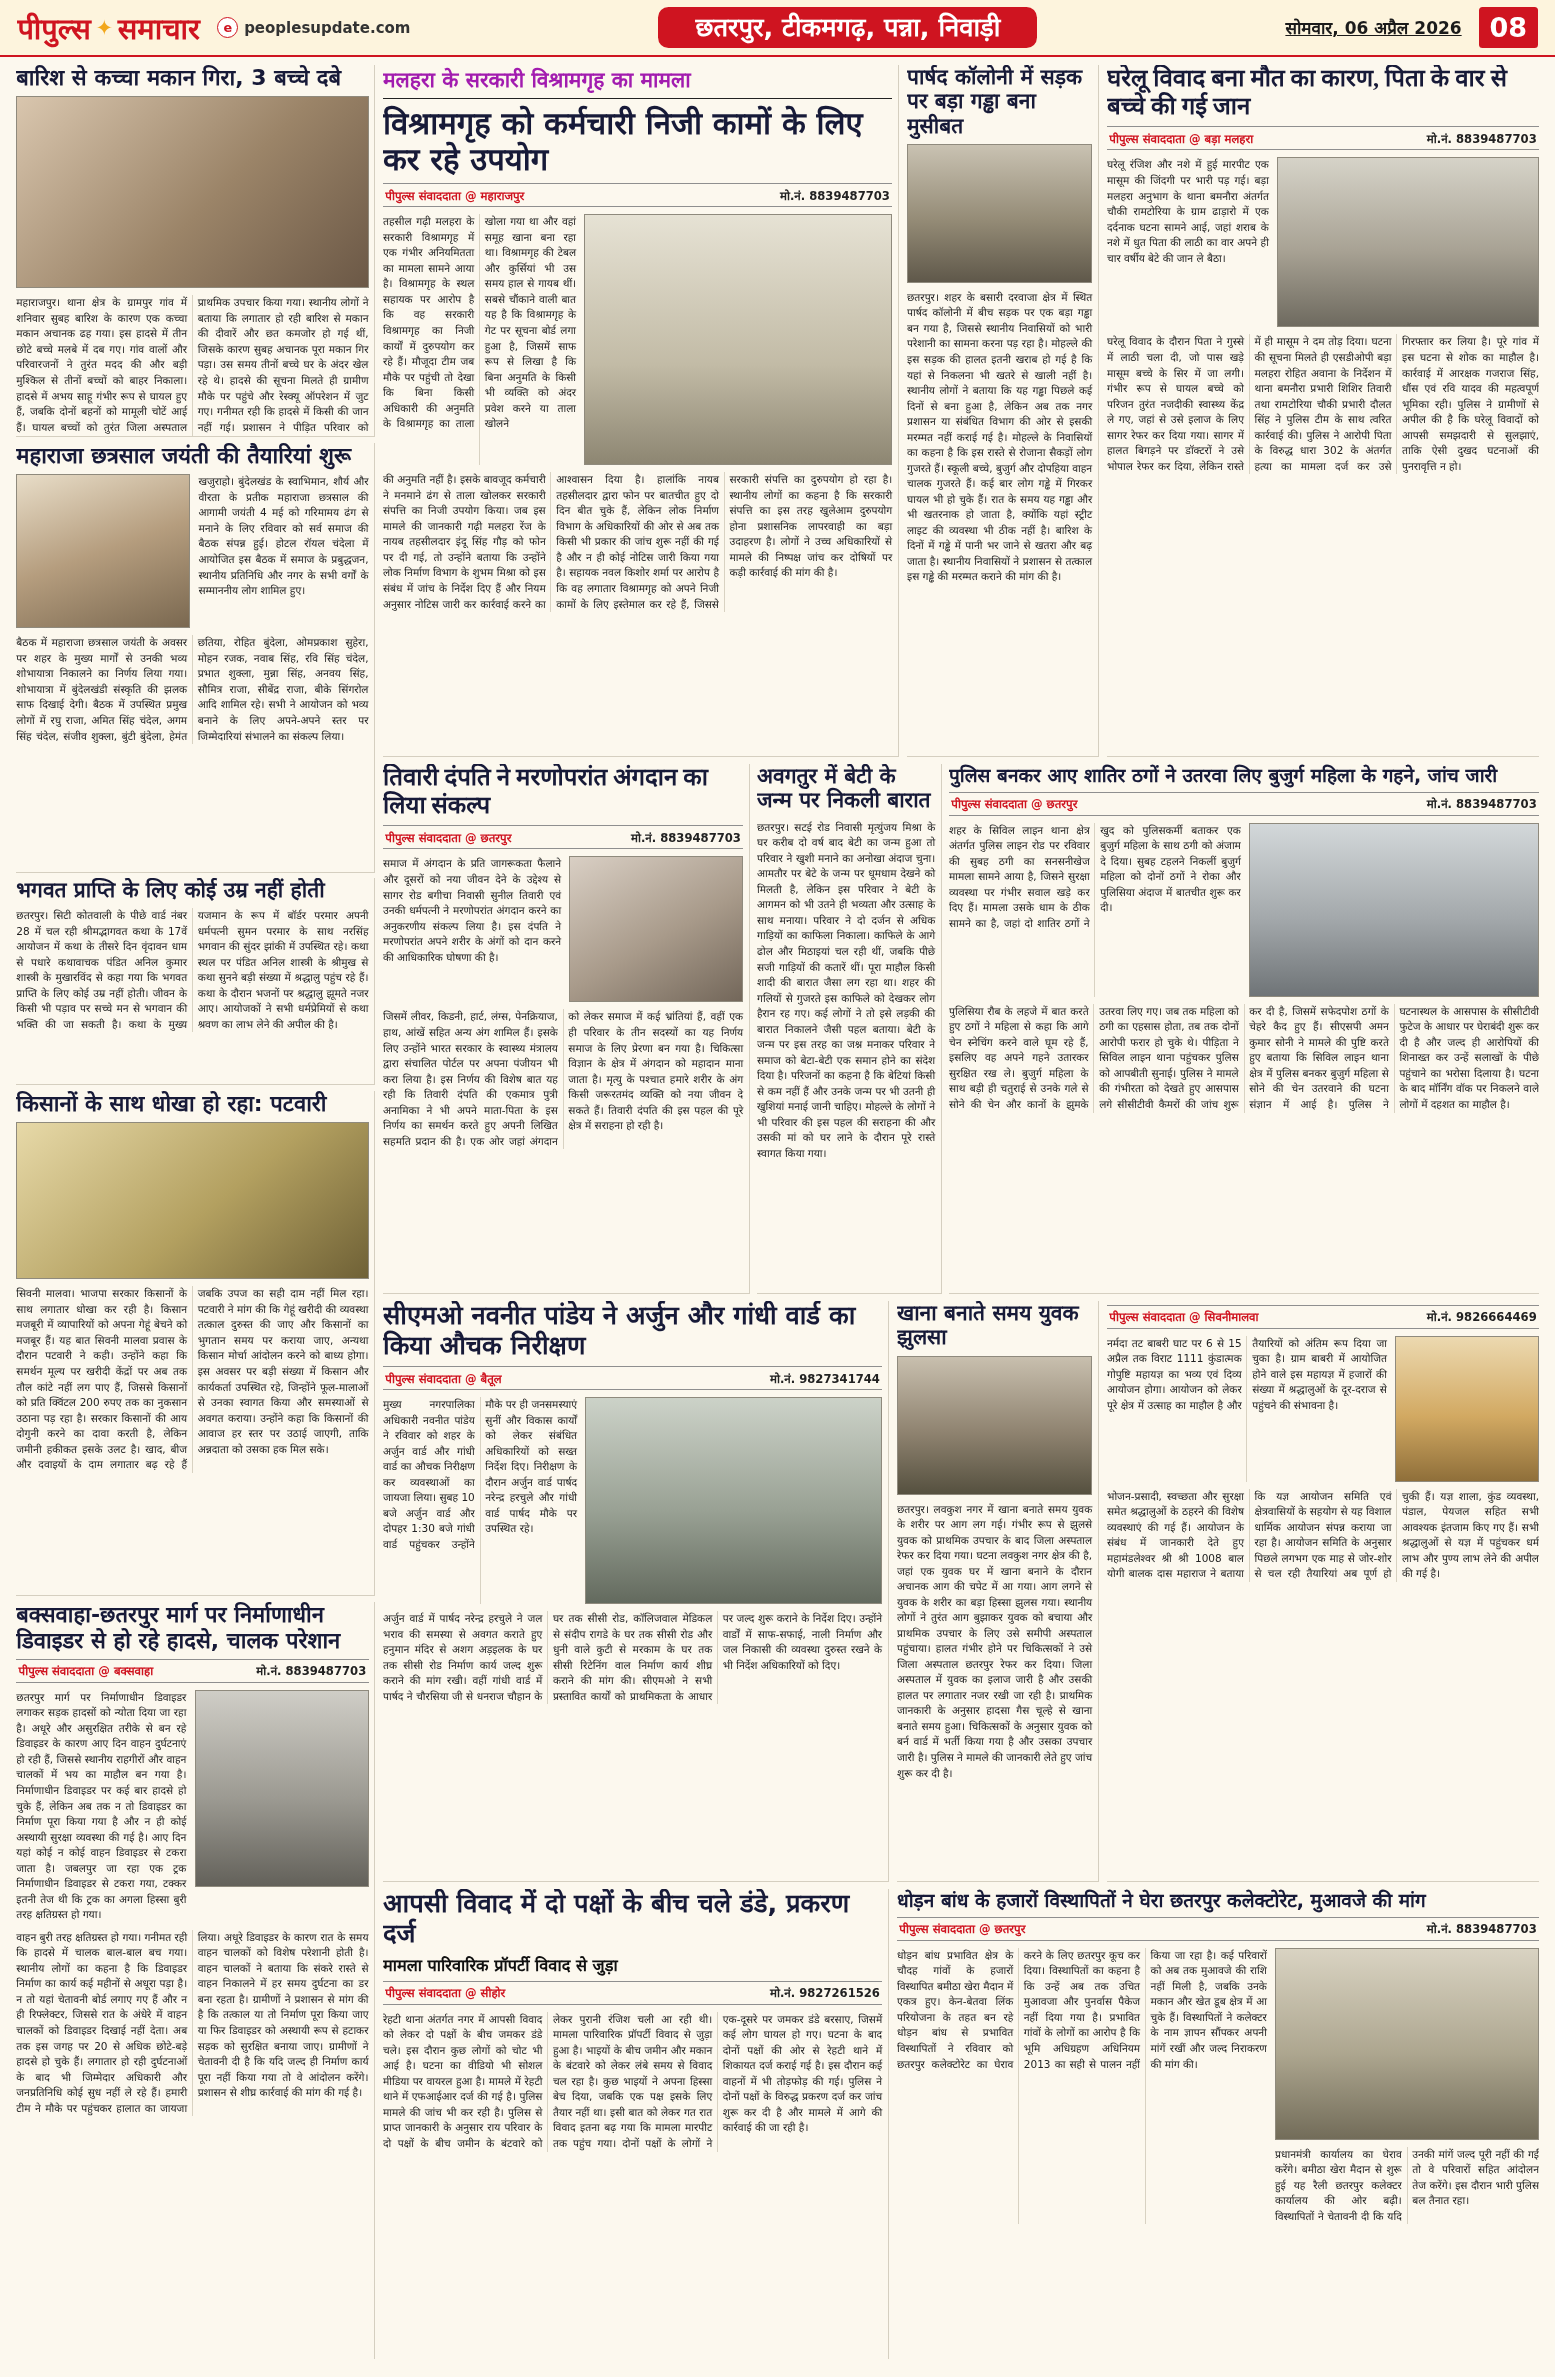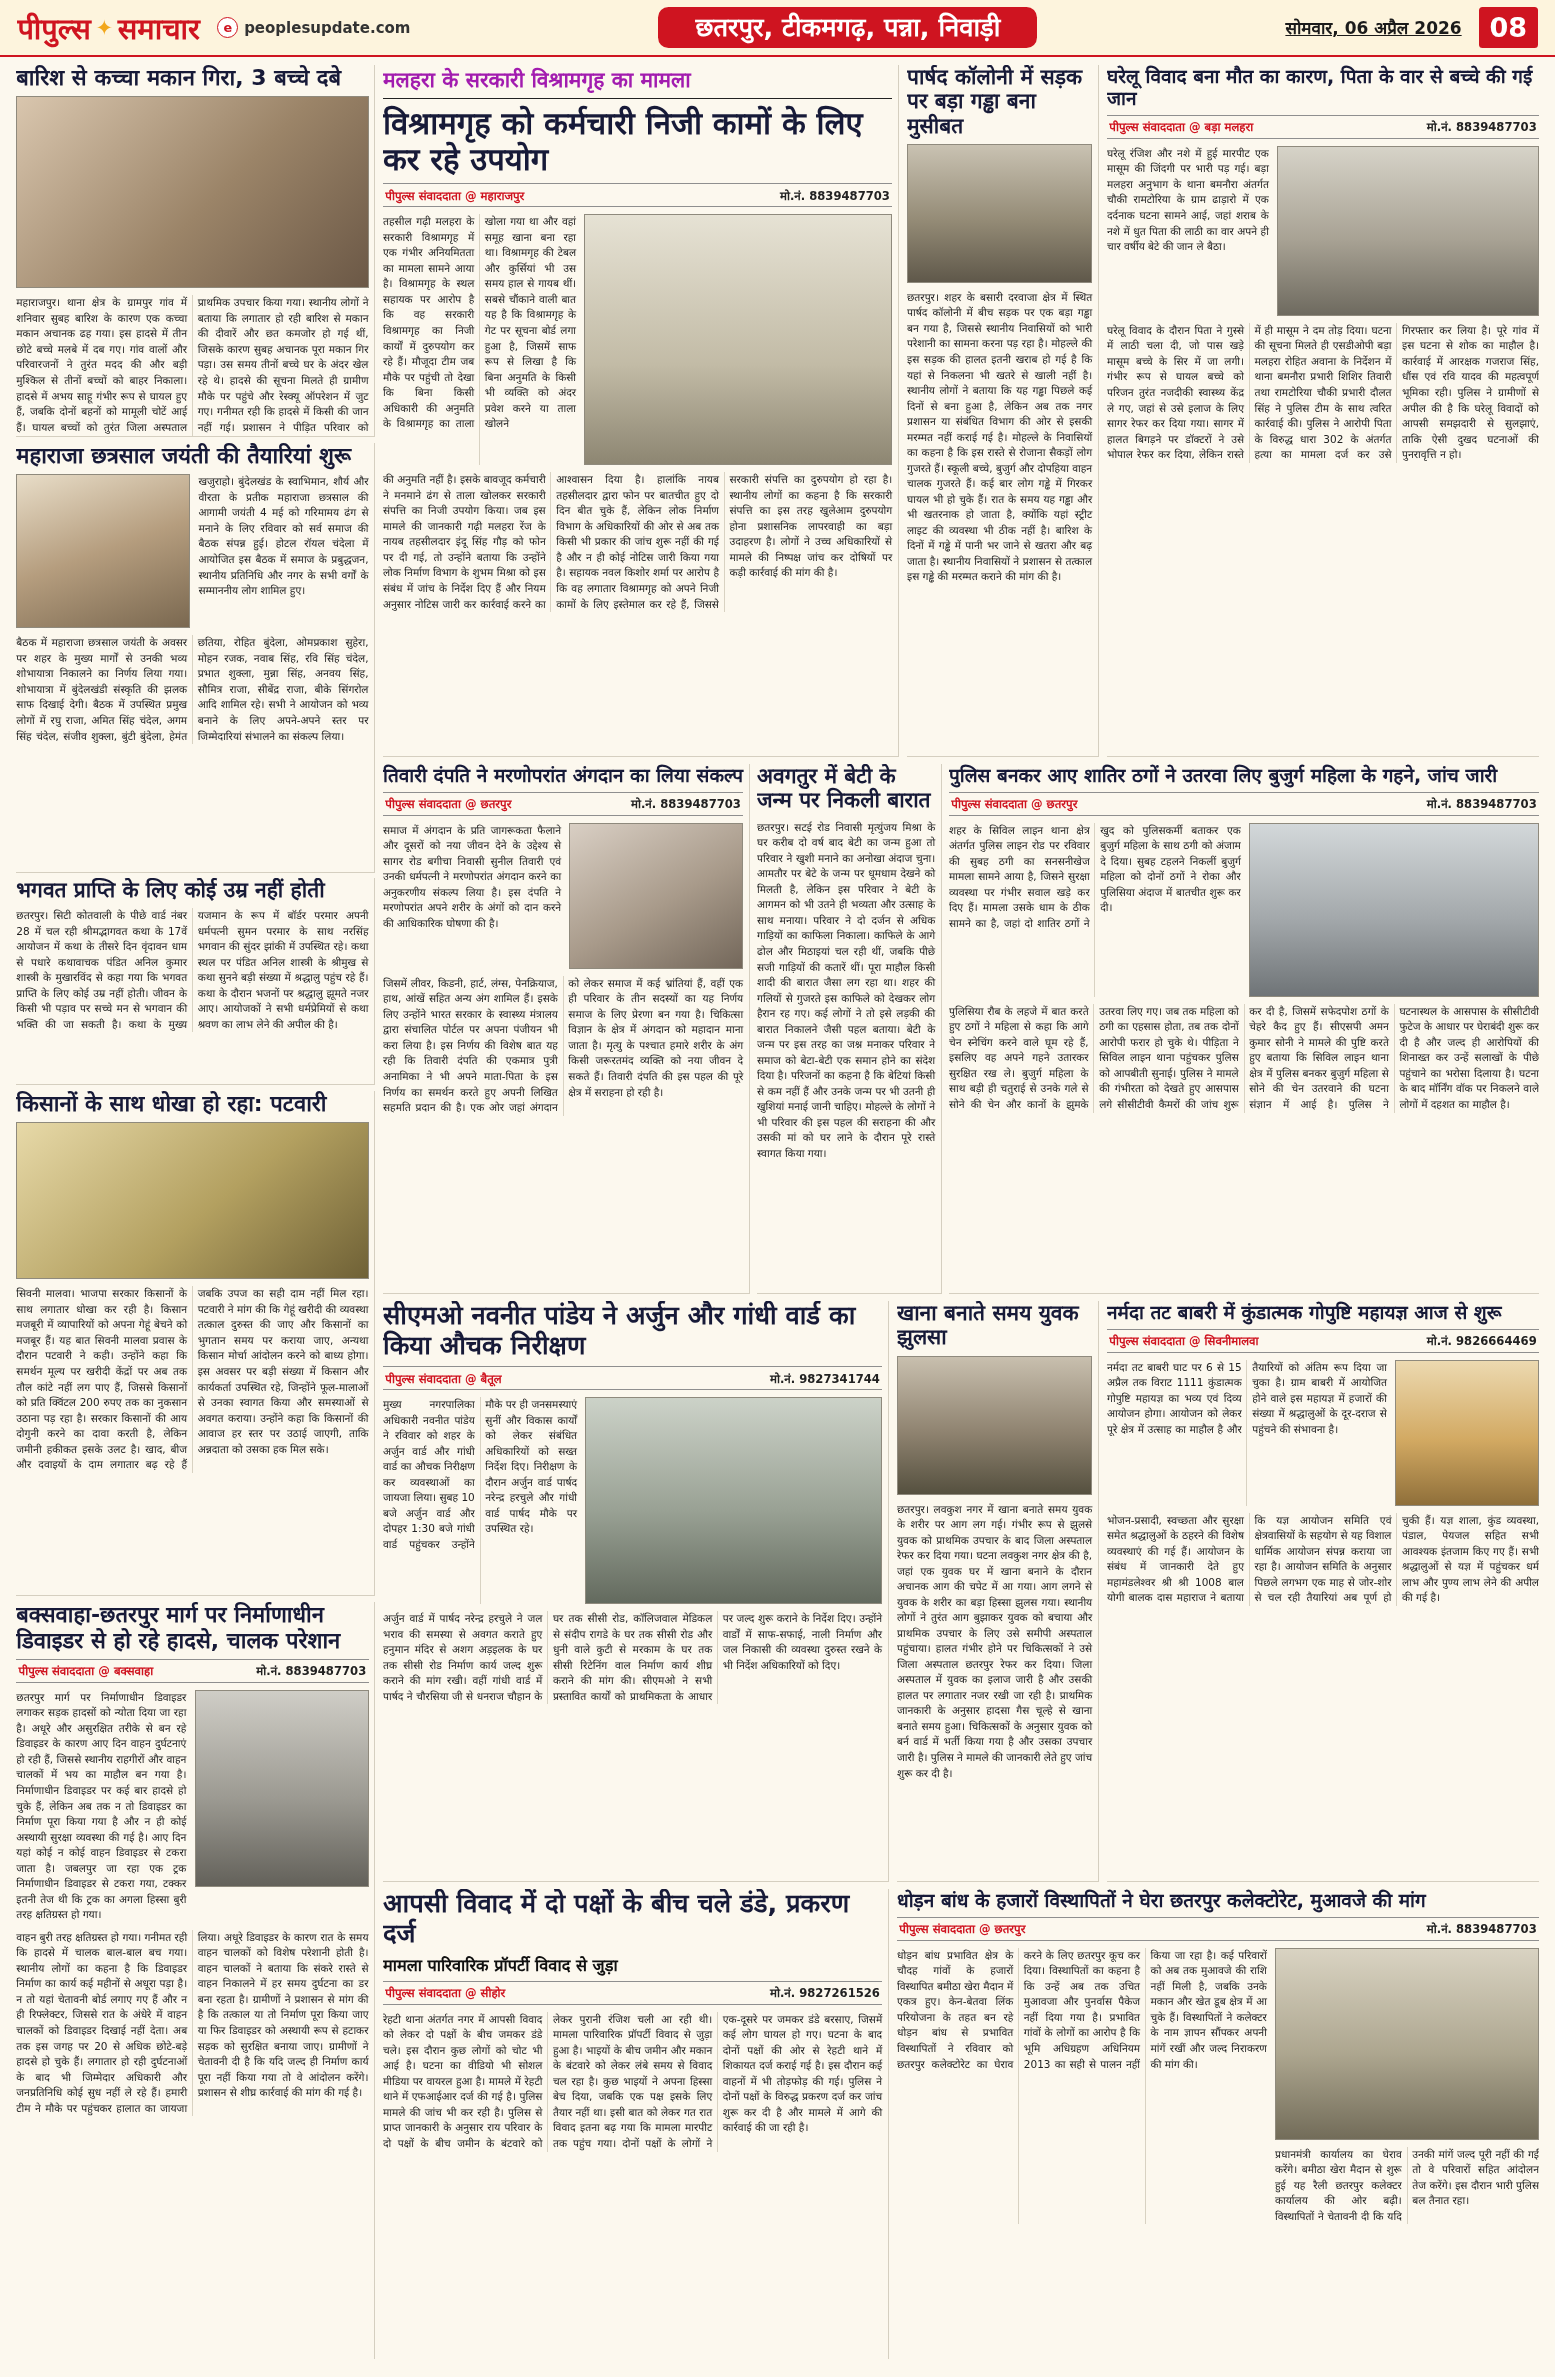--- a/index.html
+++ b/index.html
@@ -29,21 +29,21 @@
 
   
   .article { position:absolute; overflow:hidden; }
   .bb { border-bottom:0.6px solid #d5cfc0; padding-bottom:3px; }
   .br { border-right:0.6px solid #d5cfc0; padding-right:5.8px; }
 
   .hl { font-weight:700; color:#171a38; line-height:1.16; margin-bottom:5.8px; }
   .hl-54 { font-size:31px; }
   .hl-46 { font-size:19px; }
   .hl-44 { font-size:25.6px; }
-  .hl-40 { font-size:19px; }
+  .hl-40 { font-size:24px;font-family:Liberation Serif, serif; }
   .hl-38 { font-size:22px; }
   .hl-36 { font-size:21px; }
 
   .kicker { font-size:21px; font-weight:700; color:#a21caf; padding-bottom:4.6px; border-bottom:1.7px solid #222; margin-bottom:7px; }
   .subhead { font-size:16.3px; font-weight:700; color:#101010; margin:1.2px 0 4.6px; }
 
   .byline { display:flex; justify-content:space-between; align-items:center; border-top:1.2px solid #8f8f8f; border-bottom:1.2px solid #8f8f8f; padding:3.5px 2.3px; margin:3.5px 0 7px; font-size:11.6px; font-weight:700; }
   .byline .who { color:#cf1420; }
   .byline .phone { color:#222; }
 
@@ -206,21 +206,20 @@
   <div class="body c3 mt">अर्जुन वार्ड में पार्षद नरेन्द्र हरचुले ने जल भराव की समस्या से अवगत कराते हुए हनुमान मंदिर से अशग अड़इलक के घर तक सीसी रोड निर्माण कार्य जल्द शुरू कराने की मांग रखी। वहीं गांधी वार्ड में पार्षद ने चौरसिया जी से धनराज चौहान के घर तक सीसी रोड, कॉलिजवाल मेडिकल से संदीप रागडे के घर तक सीसी रोड और धुनी वाले कुटी से मरकाम के घर तक सीसी रिटेनिंग वाल निर्माण कार्य शीघ्र कराने की मांग की। सीएमओ ने सभी प्रस्तावित कार्यों को प्राथमिकता के आधार पर जल्द शुरू कराने के निर्देश दिए। उन्होंने वार्डों में साफ-सफाई, नाली निर्माण और जल निकासी की व्यवस्था दुरुस्त रखने के भी निर्देश अधिकारियों को दिए।</div>
 </section>
 
 <section class="article bb br" style="left:897px;top:1301px;width:202px;height:581px">
   <h2 class="hl hl-36">खाना बनाते समय युवक झुलसा</h2>
   <div class="photo ph-burn" style="width:100%;height:139px"></div>
   <div class="body mt">छतरपुर। लवकुश नगर में खाना बनाते समय युवक के शरीर पर आग लग गई। गंभीर रूप से झुलसे युवक को प्राथमिक उपचार के बाद जिला अस्पताल रेफर कर दिया गया। घटना लवकुश नगर क्षेत्र की है, जहां एक युवक घर में खाना बनाने के दौरान अचानक आग की चपेट में आ गया। आग लगने से युवक के शरीर का बड़ा हिस्सा झुलस गया। स्थानीय लोगों ने तुरंत आग बुझाकर युवक को बचाया और प्राथमिक उपचार के लिए उसे समीपी अस्पताल पहुंचाया। हालत गंभीर होने पर चिकित्सकों ने उसे जिला अस्पताल छतरपुर रेफर कर दिया। जिला अस्पताल में युवक का इलाज जारी है और उसकी हालत पर लगातार नजर रखी जा रही है। प्राथमिक जानकारी के अनुसार हादसा गैस चूल्हे से खाना बनाते समय हुआ। चिकित्सकों के अनुसार युवक को बर्न वार्ड में भर्ती किया गया है और उसका उपचार जारी है। पुलिस ने मामले की जानकारी लेते हुए जांच शुरू कर दी है।</div>
 </section>
 
 <section class="article bb" style="left:1107px;top:1301px;width:432px;height:581px">
-  <h2 class="hl hl-40">नर्मदा तट बाबरी में कुंडात्मक गोपुष्टि महायज्ञ आज से शुरू</h2>
   <div class="byline">
     <span class="who">पीपुल्स संवाददाता @ सिवनीमालवा</span>
     <span class="phone">मो.नं. 9826664469</span>
   </div>
   <div class="row">
     <div class="body c2 grow">नर्मदा तट बाबरी घाट पर 6 से 15 अप्रैल तक विराट 1111 कुंडात्मक गोपुष्टि महायज्ञ का भव्य एवं दिव्य आयोजन होगा। आयोजन को लेकर पूरे क्षेत्र में उत्साह का माहौल है और तैयारियों को अंतिम रूप दिया जा चुका है। ग्राम बाबरी में आयोजित होने वाले इस महायज्ञ में हजारों की संख्या में श्रद्धालुओं के दूर-दराज से पहुंचने की संभावना है।</div>
     <div class="photo ph-yagya" style="width:144px;height:146px"></div>
   </div>
   <div class="body c3 mt">भोजन-प्रसादी, स्वच्छता और सुरक्षा समेत श्रद्धालुओं के ठहरने की विशेष व्यवस्थाएं की गई हैं। आयोजन के संबंध में जानकारी देते हुए महामंडलेश्वर श्री श्री 1008 बाल योगी बालक दास महाराज ने बताया कि यज्ञ आयोजन समिति एवं क्षेत्रवासियों के सहयोग से यह विशाल धार्मिक आयोजन संपन्न कराया जा रहा है। आयोजन समिति के अनुसार पिछले लगभग एक माह से जोर-शोर से चल रही तैयारियां अब पूर्ण हो चुकी हैं। यज्ञ शाला, कुंड व्यवस्था, पंडाल, पेयजल सहित सभी आवश्यक इंतजाम किए गए हैं। सभी श्रद्धालुओं से यज्ञ में पहुंचकर धर्म लाभ और पुण्य लाभ लेने की अपील की गई है।</div>
 </section>

